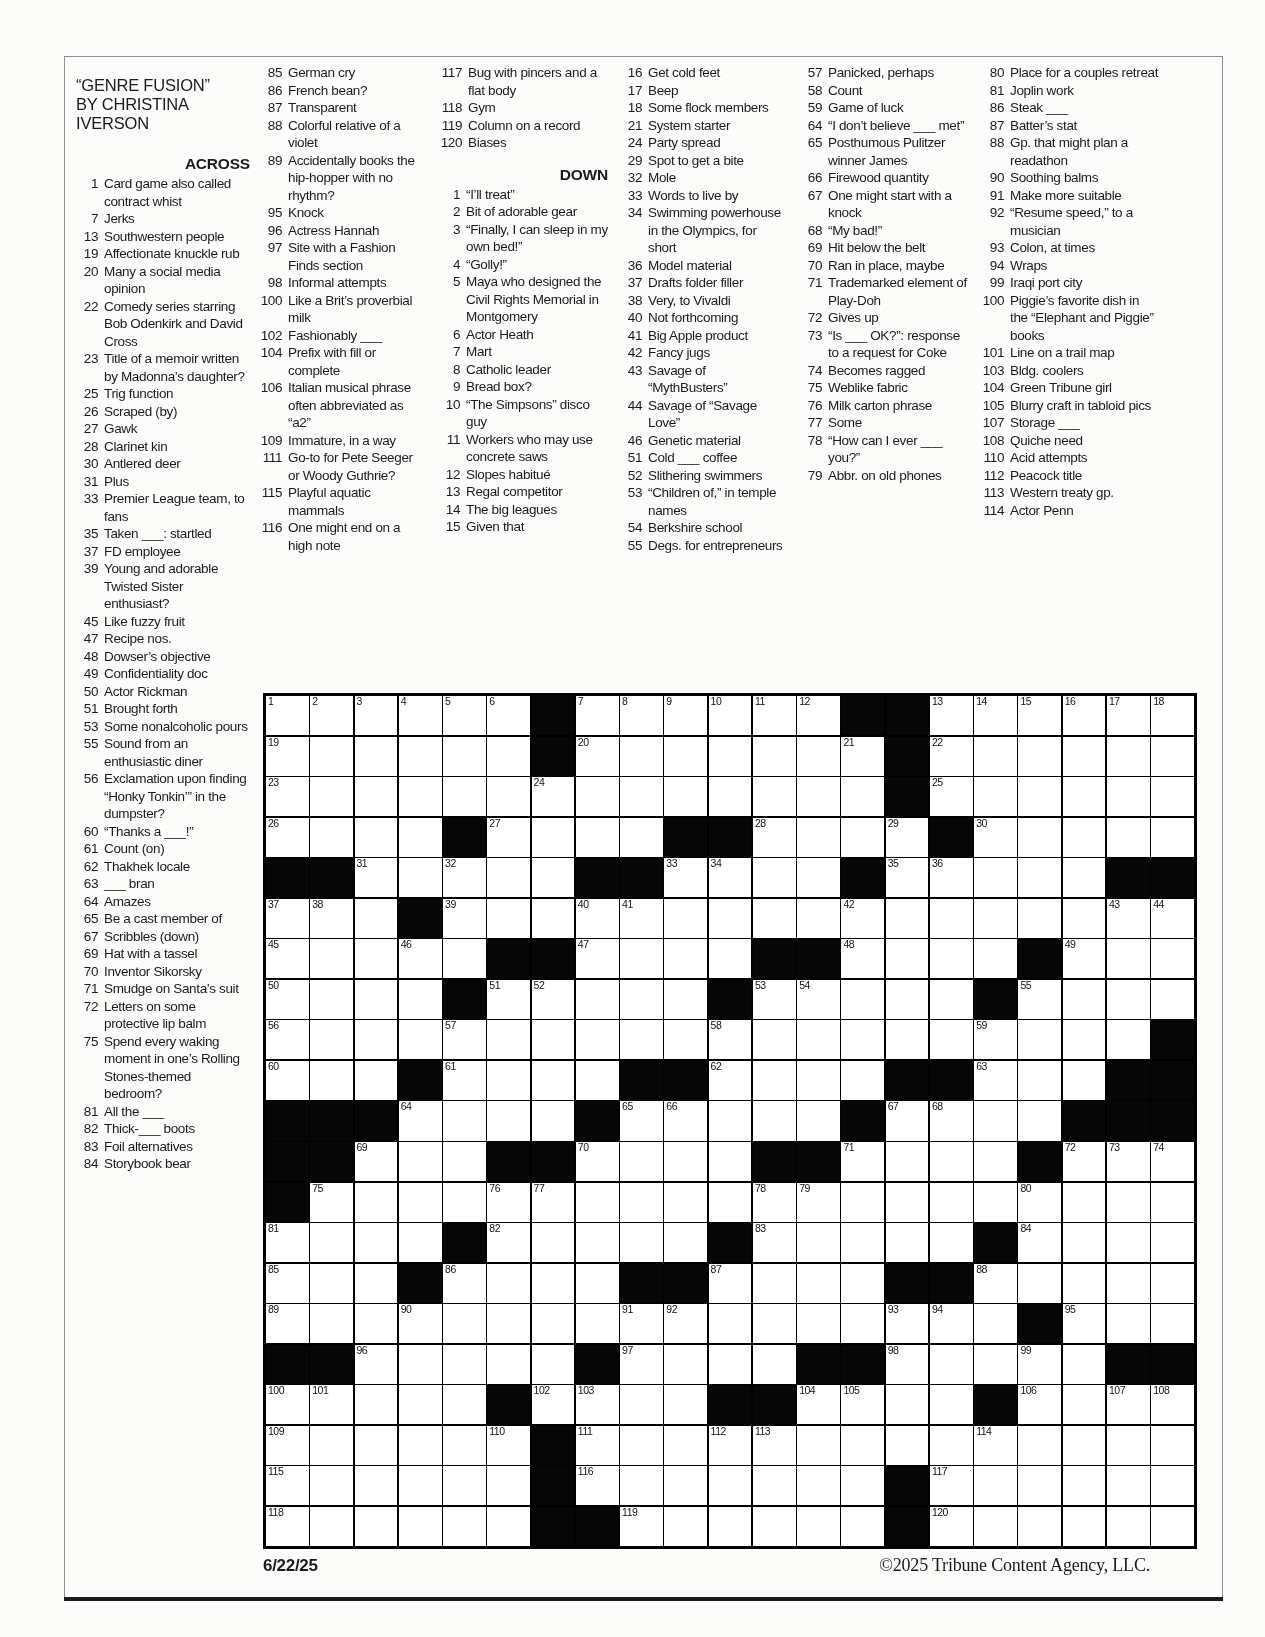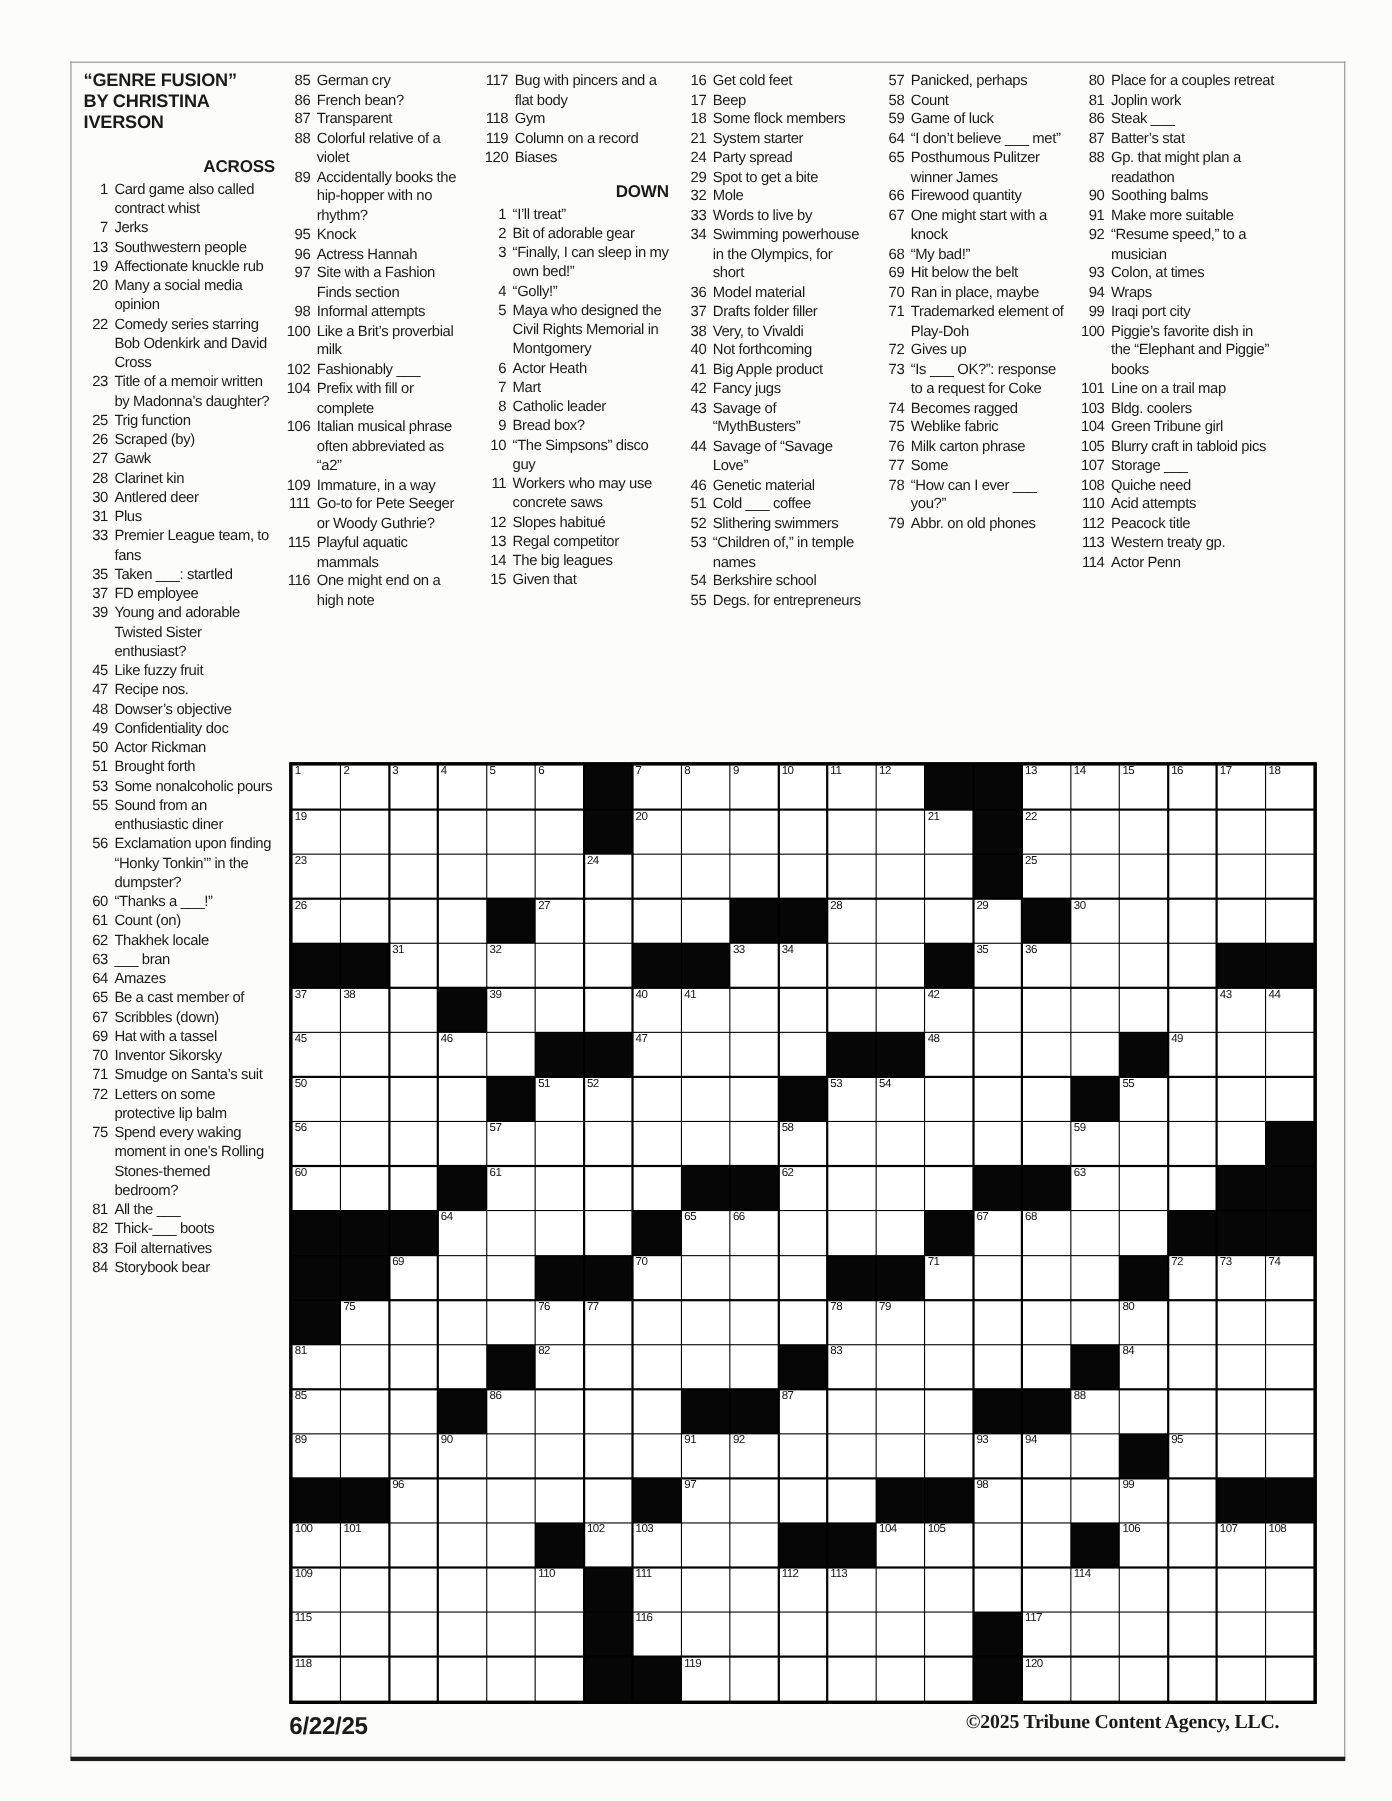--- a/index.html
+++ b/index.html
@@ -17,21 +17,21 @@
     position:absolute;left:64px;top:1597px;width:1159px;height:4px;background:#1c1c1c;
   }
   .col{position:absolute;top:64px;}
   .col1{left:76px;width:174px;}
   .col2{left:258px;width:168px;}
   .col3{left:438px;width:170px;}
   .col4{left:620px;width:164px;}
   .col5{left:800px;width:168px;}
   .col6{left:980px;width:180px;}
   .title{
-    font-size:16.5px;font-weight:bold;line-height:19px;letter-spacing:-0.2px;
+    font-size:16.5px;font-weight:normal;line-height:19px;letter-spacing:-0.2px;margin-top:12px;
   }
   .heading{
     font-weight:bold;font-size:15.5px;text-align:right;margin:3px 0 2px 30px;
     letter-spacing:-0.2px;
   }
   .col1 .heading{margin-top:22px;}
   .clue{display:flex;align-items:flex-start;line-height:17.5px;}
   .cnum{
     flex:0 0 30px;text-align:right;font-size:13.5px;letter-spacing:-0.4px;
     padding-right:6px;box-sizing:border-box;
@@ -44,25 +44,25 @@
     box-sizing:border-box;border:3px solid #000;background:#000;
     display:grid;grid-template-columns:repeat(21,1fr);grid-template-rows:repeat(21,1fr);
     gap:1.5px;
   }
   .cell{background:#fff;position:relative;}
   .cell.black{background:#060606;}
   .cell .n{
     position:absolute;top:-1px;left:2px;font-size:10.5px;letter-spacing:-0.5px;color:#111;
   }
   .date{
-    position:absolute;left:263px;top:1556px;font-size:22px;font-weight:bold;letter-spacing:-0.3px;
+    position:absolute;left:263px;top:1556px;font-size:17px;font-weight:bold;letter-spacing:-0.3px;
   }
   .copyright{
-    position:absolute;top:1555px;right:102px;
-    font-family:"Liberation Serif", serif;font-weight:bold;font-size:18px;letter-spacing:-0.2px;margin-left:48px;
+    position:absolute;top:1555px;right:115px;
+    font-family:"Liberation Serif", serif;font-weight:normal;font-size:18px;letter-spacing:-0.2px;margin-left:48px;
   }
 </style>
 </head>
 <body>
 
 <div class="border-box"></div>
 
 <div class="col col1">
   <div class="title">
     <div>“GENRE FUSION”</div>

